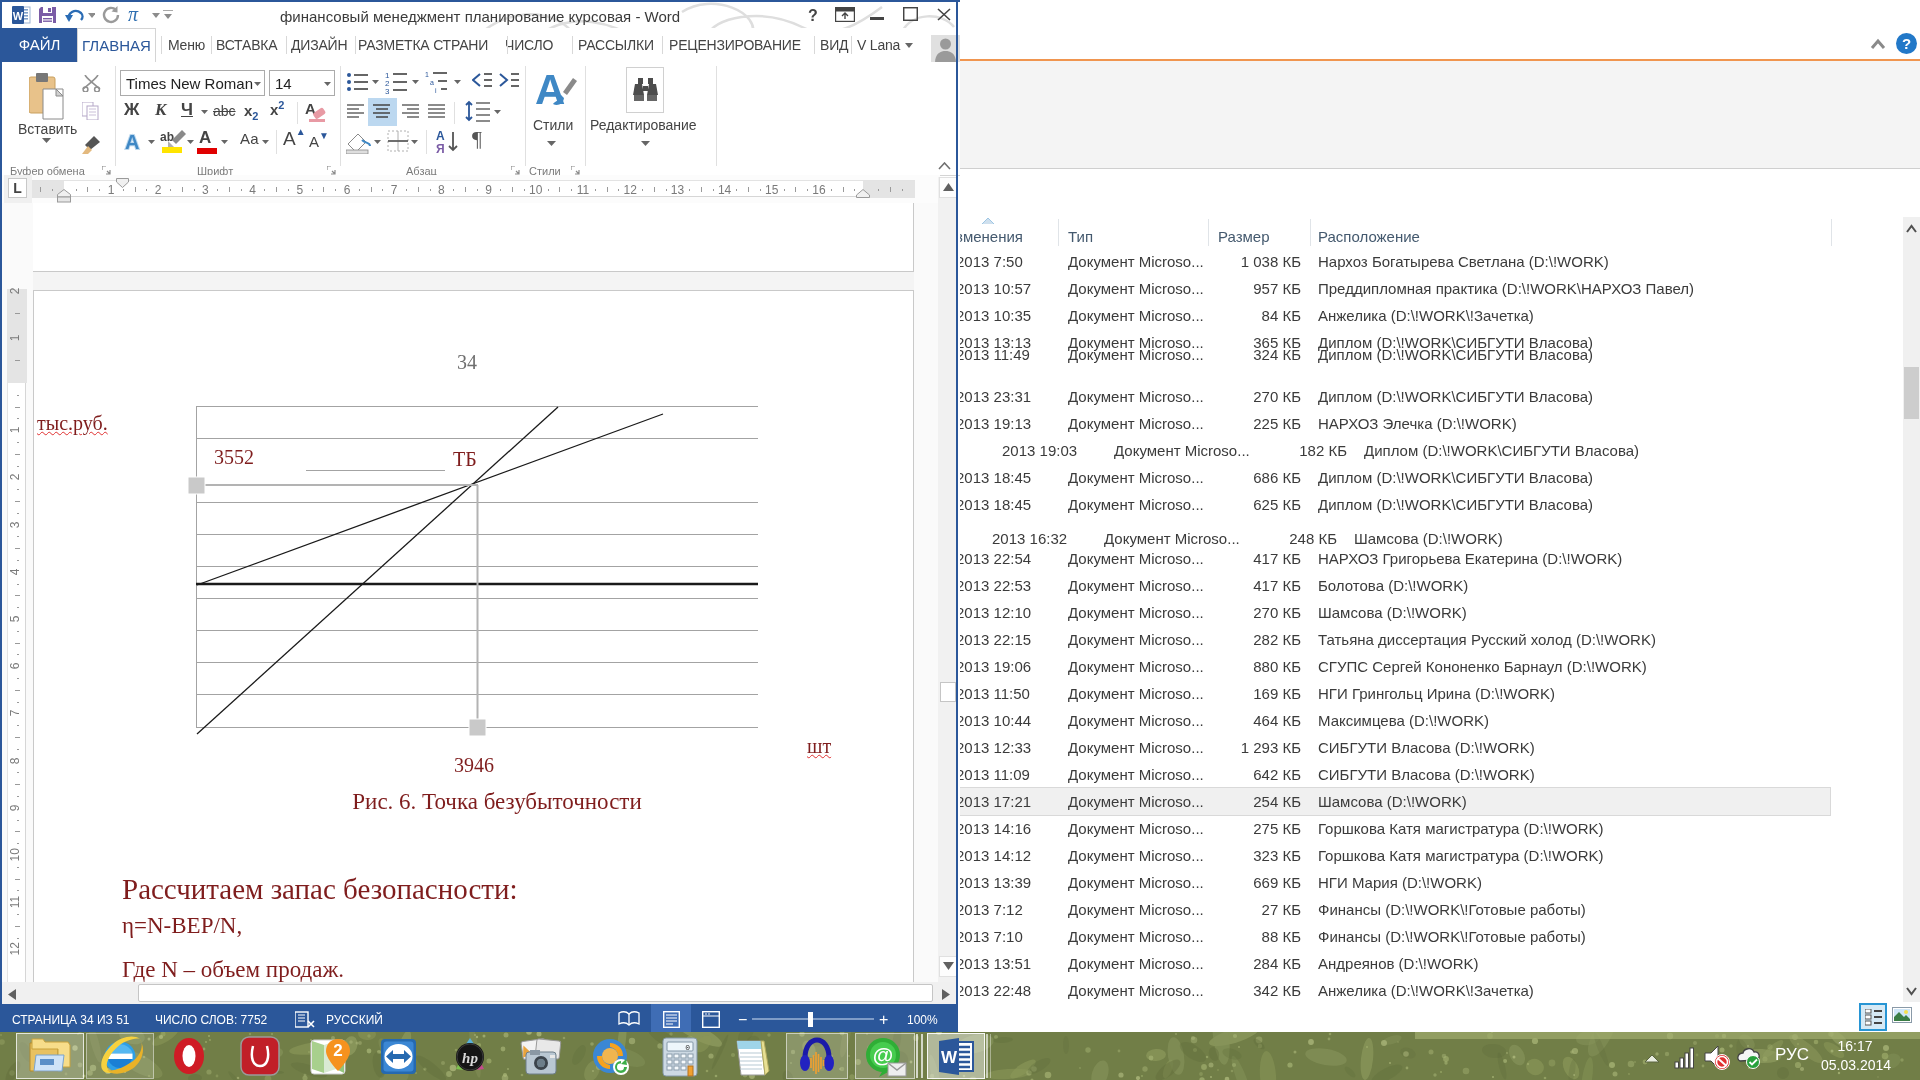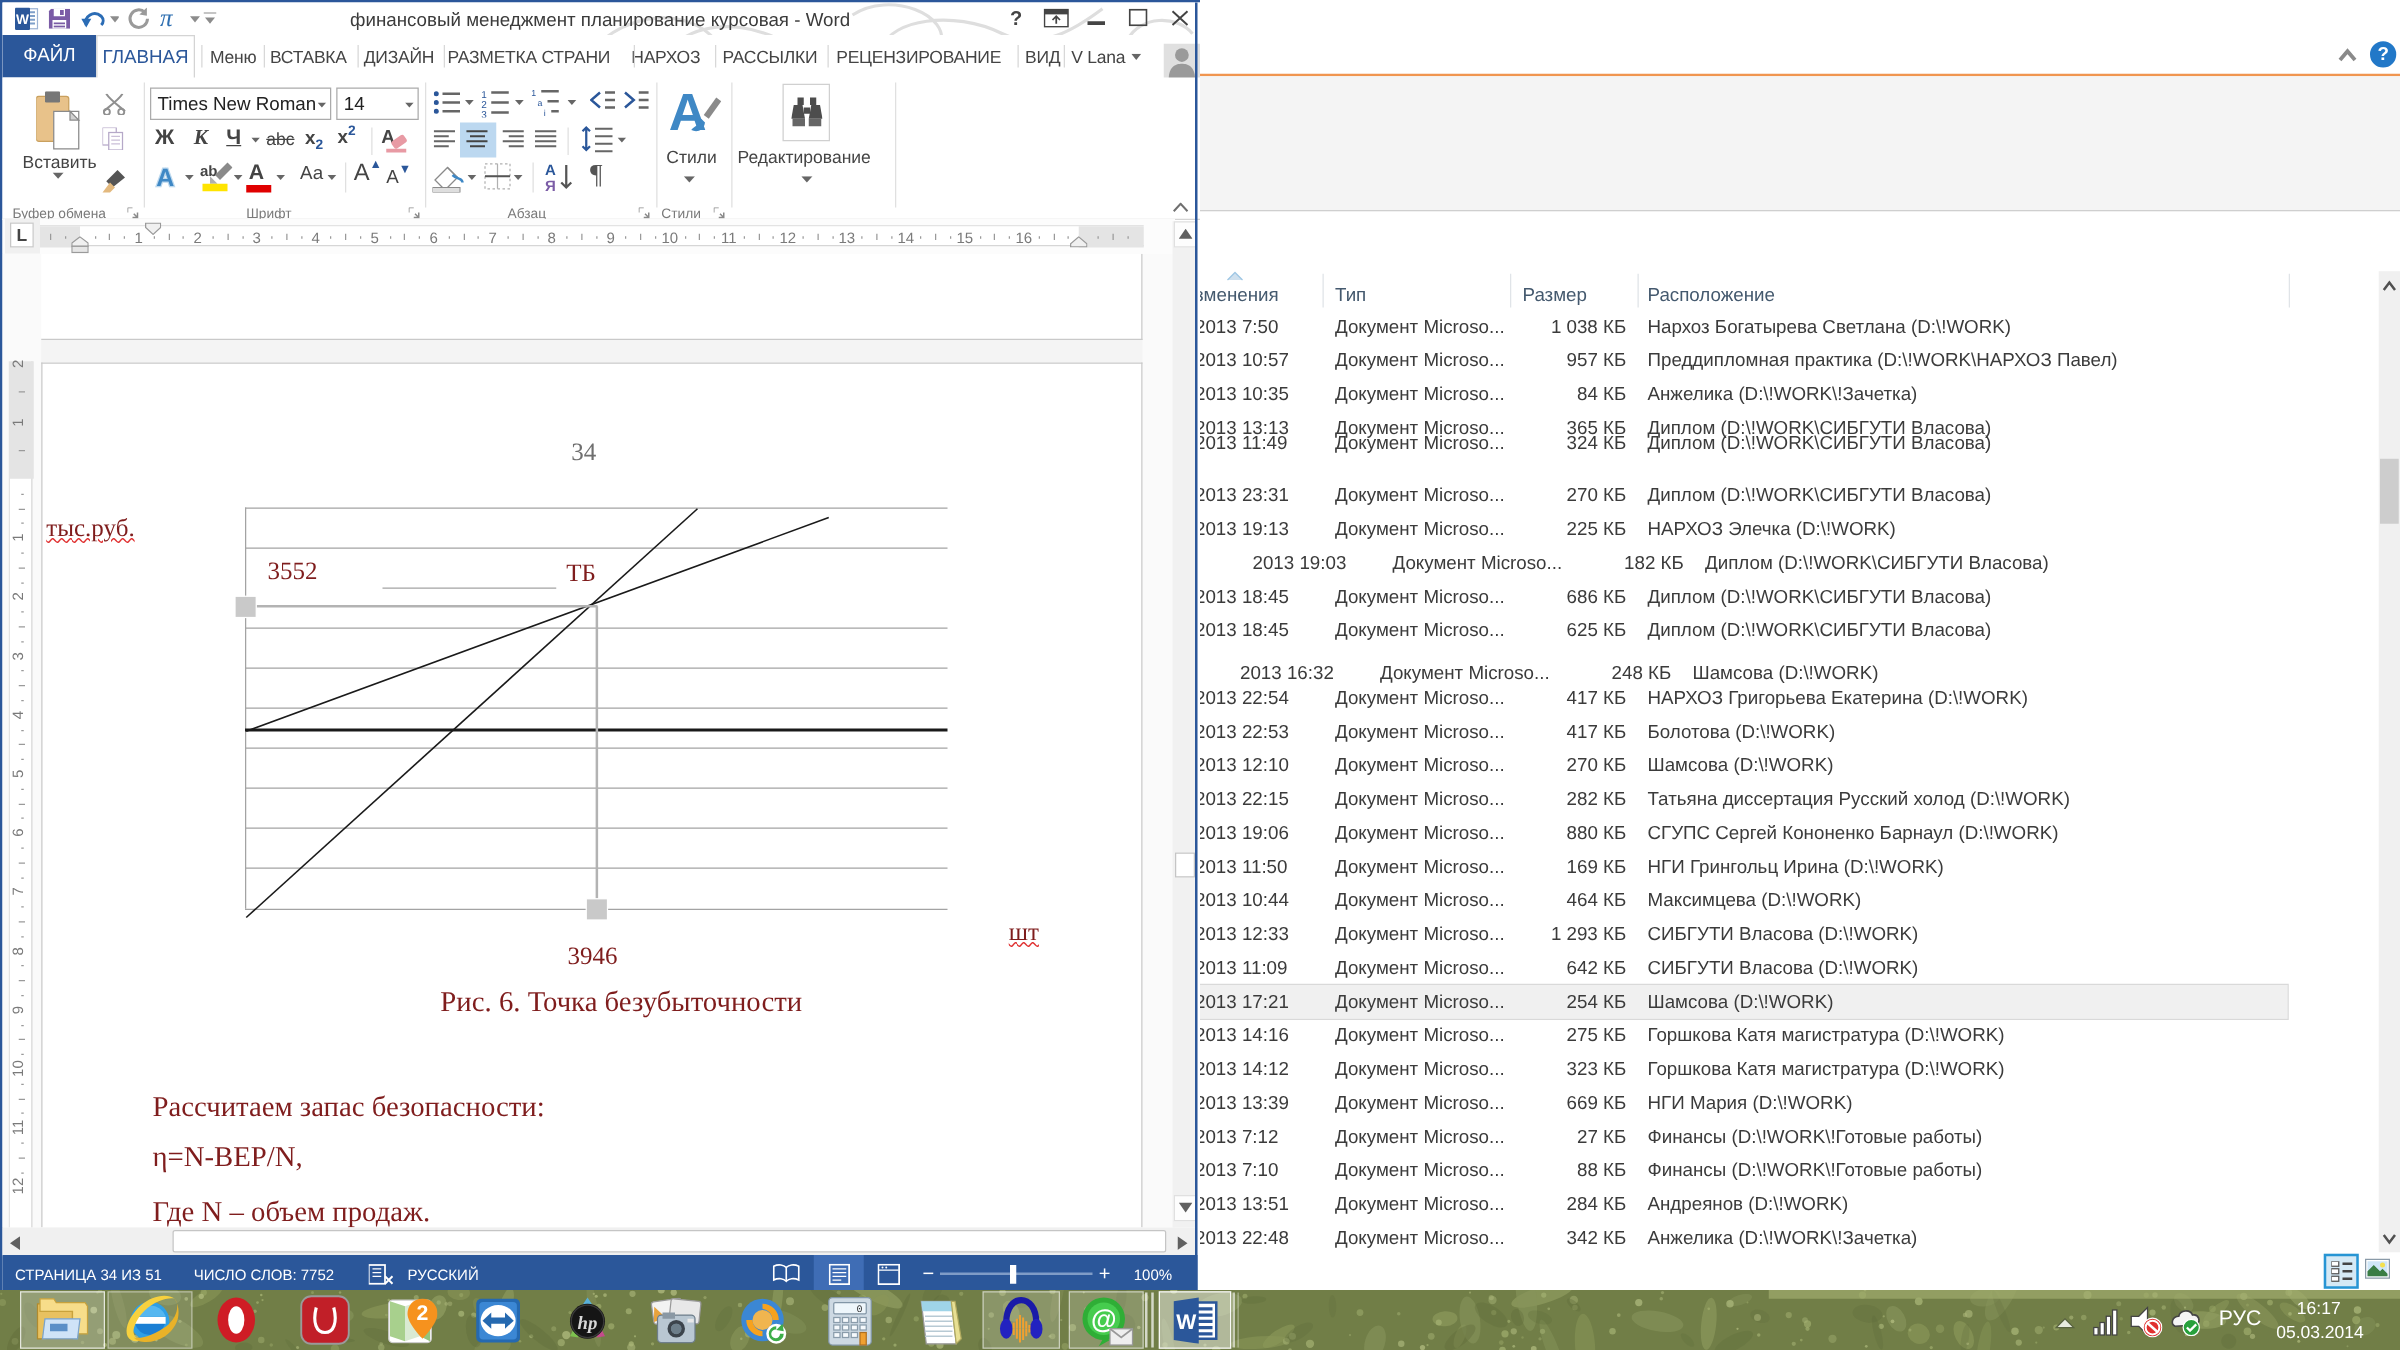--- a/index.html
+++ b/index.html
@@ -376,21 +376,21 @@
       <div class="abs" style="left:0;top:0;width:75px;height:34px;background:#2b579a;color:#fff;font-size:15px;text-align:center;line-height:34px;">ФАЙЛ</div>
       <div class="abs" style="left:75px;top:0;width:79px;height:35px;background:#fff;border:1px solid #d4d4d4;border-bottom:none;color:#2b579a;font-size:15px;text-align:center;line-height:33px;">ГЛАВНАЯ</div>
       <div class="tab" style="left:166px;">Меню</div>
       <div class="tabsep" style="left:159px;"></div>
       <div class="tab" style="left:214px;">ВСТАВКА</div>
       <div class="tabsep" style="left:209px;"></div>
       <div class="tab" style="left:289px;">ДИЗАЙН</div>
       <div class="tabsep" style="left:284px;"></div>
       <div class="tabsep" style="left:353px;"></div>
       <div class="tab" style="left:356px;">РАЗМЕТКА СТРАНИ</div>
-      <div class="tab" style="left:503px;">НАРХОЗ</div>
+      <div class="tab" style="left:503px;">ЧИСЛО</div>
       <div class="tabsep" style="left:505px;"></div>
       <div class="tab" style="left:576px;">РАССЫЛКИ</div>
       <div class="tabsep" style="left:570px;"></div>
       <div class="tab" style="left:667px;">РЕЦЕНЗИРОВАНИЕ</div>
       <div class="tabsep" style="left:660px;"></div>
       <div class="tab" style="left:818px;">ВИД</div>
       <div class="tabsep" style="left:812px;"></div>
       <div class="tab" style="left:855px;">V Lana</div>
       <div class="tabsep" style="left:849px;"></div>
       <svg class="abs" style="left:903px;top:15px;" width="9" height="6">
@@ -803,21 +803,21 @@
         <rect x="186" y="74" width="17" height="17" fill="#c9c9c9" stroke="#ffffff" stroke-width="1"></rect>
         <rect x="467" y="316" width="17" height="17" fill="#c9c9c9" stroke="#ffffff" stroke-width="1"></rect>
       </svg>
 
       <div class="serif abs sq" style="left:35px;top:209px;font-size:20px;">тыс.руб.</div>
       <div class="serif abs" style="left:212px;top:243px;font-size:20px;">3552</div>
       <div class="serif abs" style="left:451px;top:245px;font-size:20px;">ТБ</div>
       <div class="serif abs" style="left:452px;top:551px;font-size:20px;">3946</div>
       <div class="serif abs sq" style="left:805px;top:532px;font-size:20px;">шт</div>
       <div class="serif abs" style="left:345px;top:586px;width:300px;text-align:center;font-size:23px;">Рис. 6. Точка безубыточности</div>
-      <div class="serif abs" style="left:120px;top:670px;font-size:23px;">Рассчитаем запас безопасности:</div>
+      <div class="serif abs" style="left:120px;top:670px;font-size:29px;">Рассчитаем запас безопасности:</div>
       <div class="serif abs" style="left:120px;top:710px;font-size:23px;">η=N-BEP/N,</div>
       <div class="serif abs" style="left:120px;top:754px;font-size:23px;">Где N – объем продаж.</div>
     </div>
     <div id="w-vscroll">
       <div class="abs" style="left:1px;top:0;width:18px;height:21px;background:#fdfdfd;border:1px solid #e0e0e0;"></div>
       <svg class="abs" style="left:5px;top:6px;" width="11" height="9">
           <path d="M0 8 L5.5 0 L11 8 Z" fill="#606060"></path>
         </svg>
       <div class="abs" style="left:2px;top:505px;width:16px;height:20px;background:#fff;border:1px solid #c5c5c5;"></div>
       <div class="abs" style="left:1px;top:779px;width:18px;height:21px;background:#fdfdfd;border:1px solid #e0e0e0;"></div>

